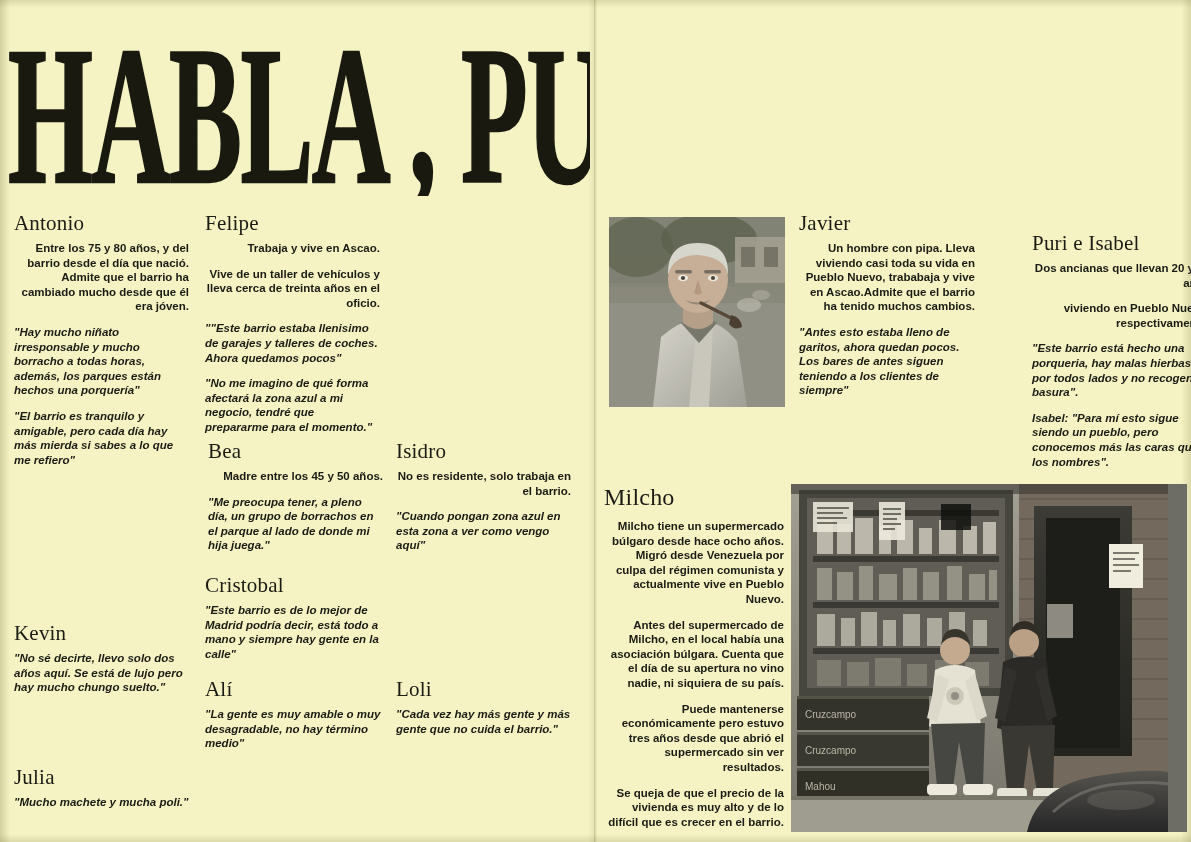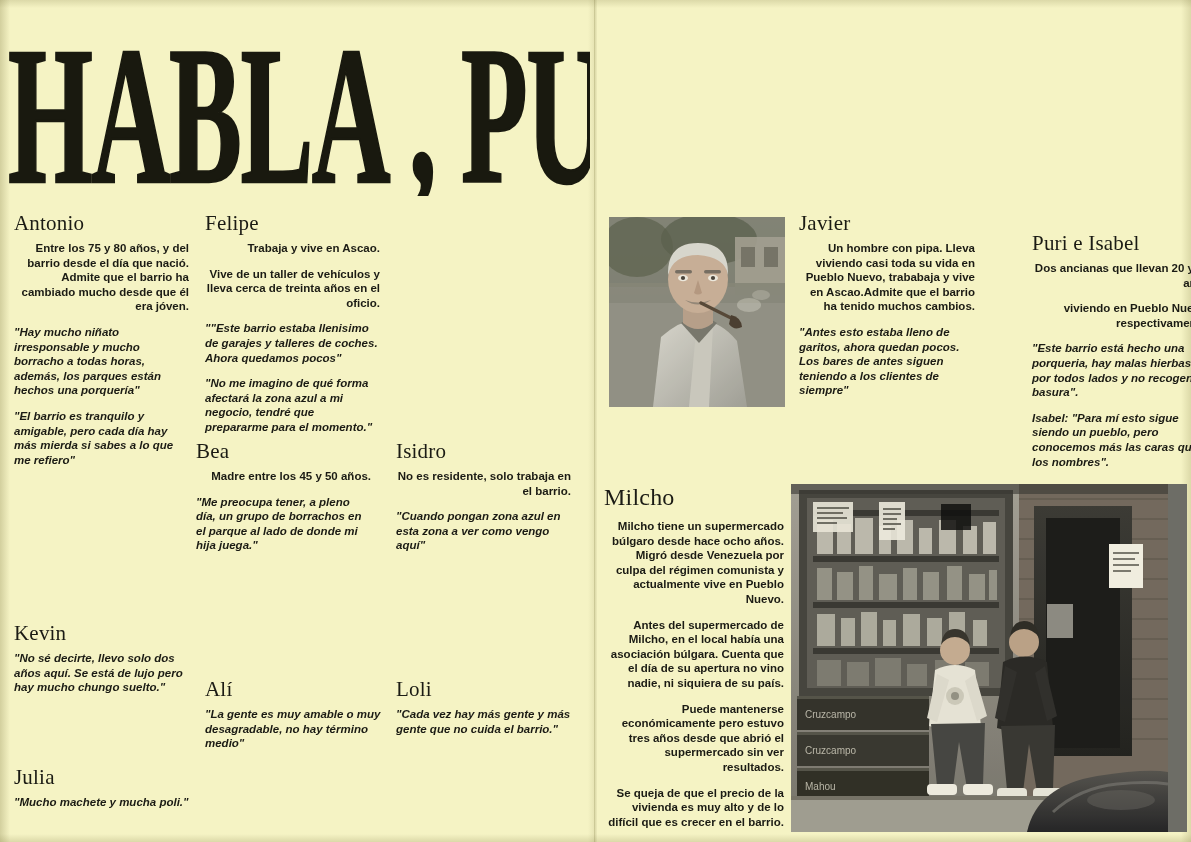--- a/index.html
+++ b/index.html
@@ -137,37 +137,41 @@
   </div>
 
   <div class="col" style="left:205px; top:212px; width:175px;">
     <h2 class="name">Felipe</h2>
     <p class="body">Trabaja y vive en Ascao.</p>
     <p class="body">Vive de un taller de vehículos y lleva cerca de treinta años en el oficio.</p>
     <p class="quote">""Este barrio estaba llenisimo de garajes y talleres de coches. Ahora quedamos pocos"</p>
     <p class="quote">"No me imagino de qué forma afectará la zona azul a mi negocio, tendré que prepararme para el momento."</p>
   </div>
 
-  <div class="col" style="left:196px; top:440px; width:175px;">
+  <div class="col" style="left:208px; top:440px; width:175px;">
     <h2 class="name">Bea</h2>
     <p class="body">Madre entre los 45 y 50 años.</p>
     <p class="quote">"Me preocupa tener, a pleno día, un grupo de borrachos en el parque al lado de donde mi hija juega."</p>
   </div>
 
   <div class="col" style="left:396px; top:440px; width:175px;">
     <h2 class="name">Isidro</h2>
     <p class="body">No es residente, solo trabaja en el barrio.</p>
     <p class="quote">"Cuando pongan zona azul en esta zona a ver como vengo aquí"</p>
   </div>
 
   <div class="col" style="left:14px; top:574px; width:175px;margin-top:48px;">
     <h2 class="name">Kevin</h2>
     <p class="quote">"No sé decirte, llevo solo dos años aquí. Se está de lujo pero hay mucho chungo suelto."</p>
   </div>
 
+  <div class="col" style="left:205px; top:574px; width:182px;">
+    <h2 class="name">Cristobal</h2>
+    <p class="quote">"Este barrio es de lo mejor de Madrid podría decir, está todo a mano y siempre hay gente en la calle"</p>
+  </div>
 
   <div class="col" style="left:205px; top:678px; width:185px;">
     <h2 class="name">Alí</h2>
     <p class="quote">"La gente es muy amable o muy desagradable, no hay término medio"</p>
   </div>
 
   <div class="col" style="left:396px; top:678px; width:175px;">
     <h2 class="name">Loli</h2>
     <p class="quote">"Cada vez hay más gente y más gente que no cuida el barrio."</p>
   </div>

